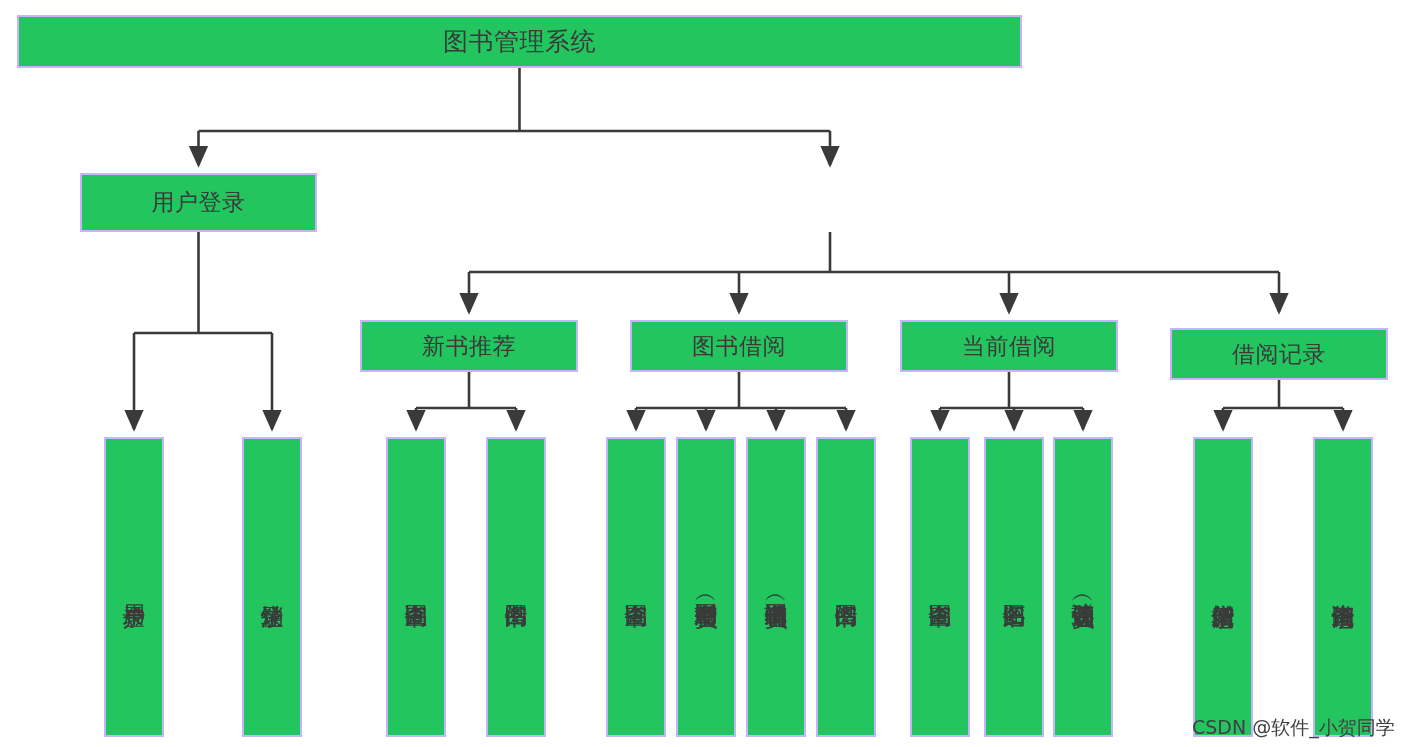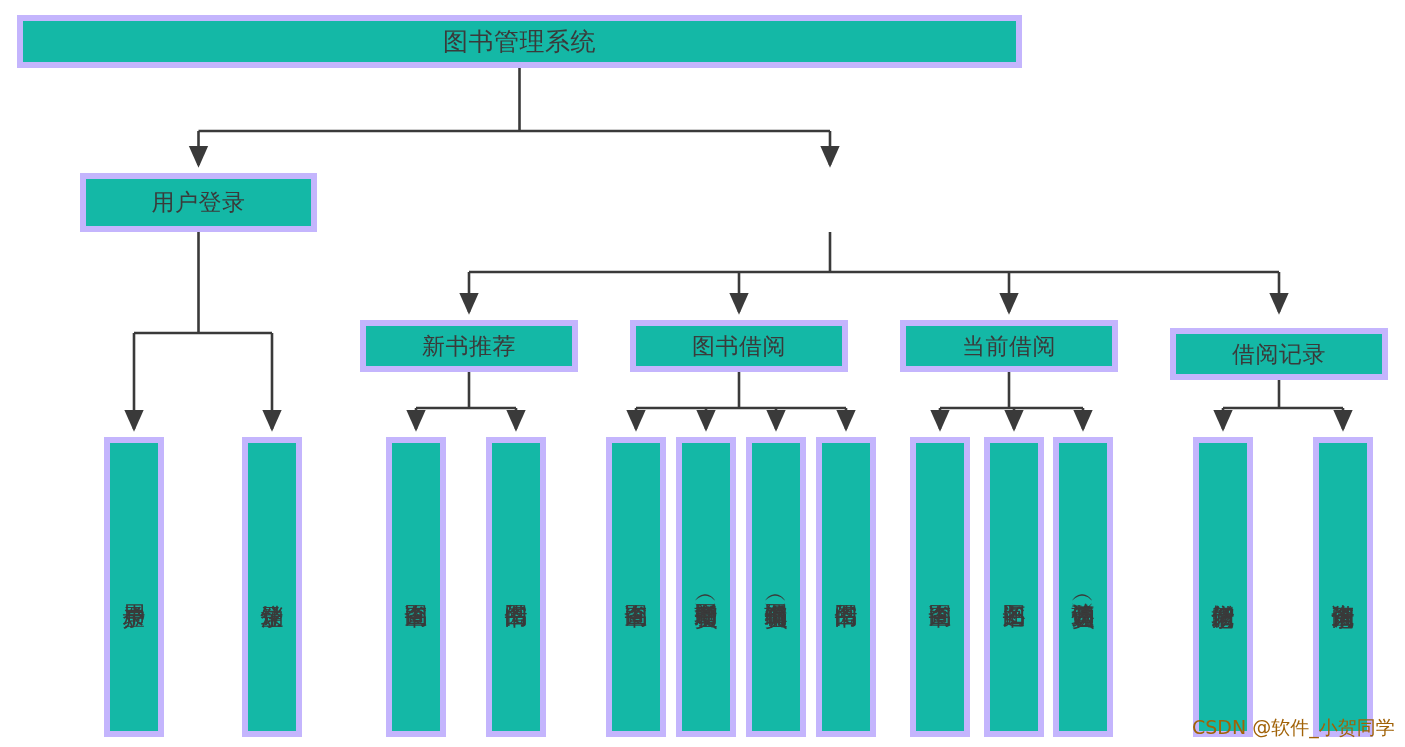--- a/index.html
+++ b/index.html
@@ -24,22 +24,22 @@
     position: absolute;
     left: 0;
     top: 0;
     width: 1405px;
     height: 747px;
     pointer-events: none;
   }
   .node {
     position: absolute;
     box-sizing: border-box;
-    background: #14b8a6;
-    border: 6px solid #c4b5fd;
+    background: #22c55e;
+    border: 2px solid #c4b5fd;
     display: flex;
     align-items: center;
     justify-content: center;
     color: #3a3a3a;
   }
   .node-label {
     display: block;
     text-align: center;
     line-height: 1.08;
     letter-spacing: 0.5px;
@@ -51,21 +51,21 @@
   }
   .node.vertical .node-label {
     writing-mode: vertical-rl;
     text-orientation: upright;
     font-size: 23px;
     line-height: 1.18;
   }
   .node.root .node-label { font-size: 25px; }
   .watermark {
     position: absolute;
-    color: #a16207;
+    color: #404040;
     font-size: 19px;
     white-space: nowrap;
     font-family: "DejaVu Sans", "Liberation Sans", sans-serif;
   }
 </style>
 </head>
 <body>
 
 <div id="diagram-root">
 

